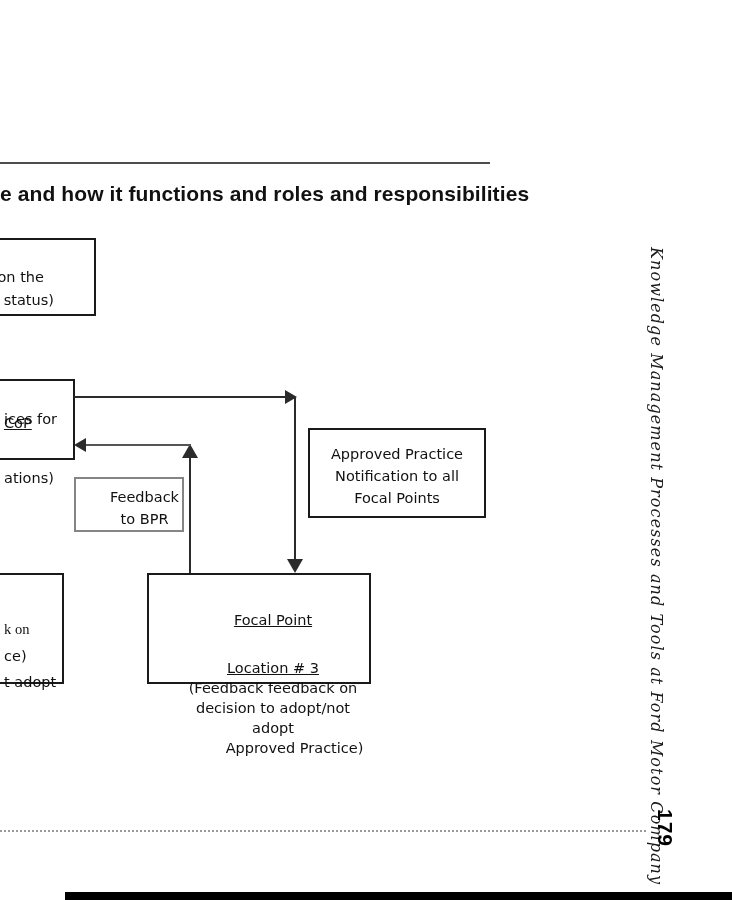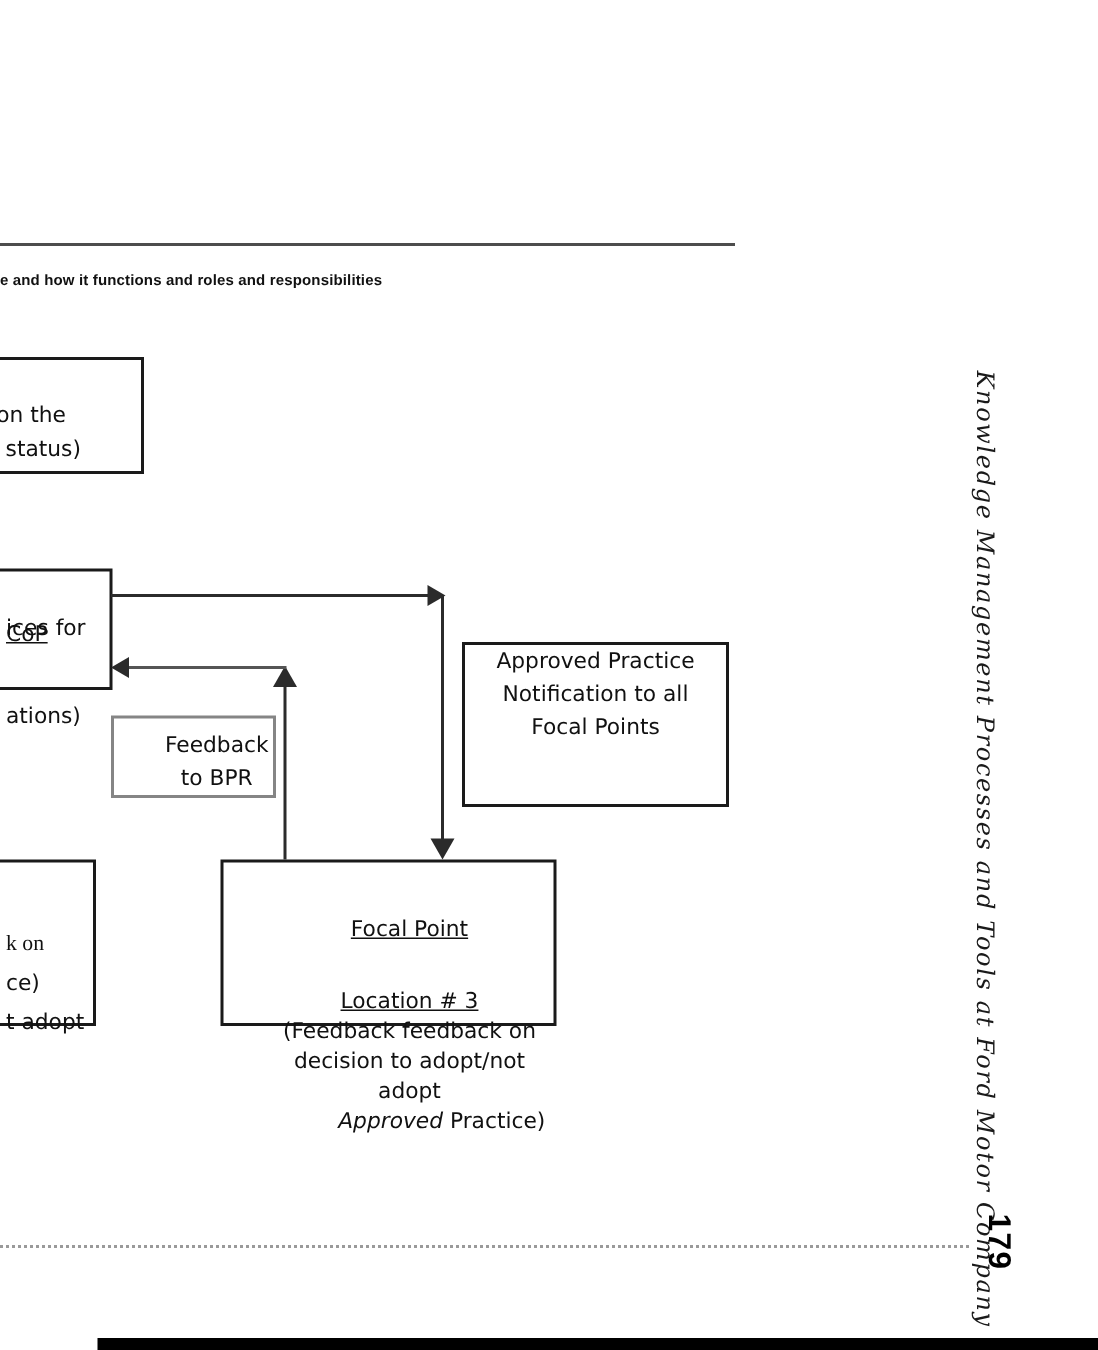--- a/index.html
+++ b/index.html
@@ -9,46 +9,46 @@
     background:#ffffff;
     overflow:hidden;
     font-family:"Liberation Sans",sans-serif;
     color:#1a1a1a;
   }
   
   .top-rule{position:absolute;left:0;top:162px;width:490px;height:2px;background:#4d4d4d;}
   .heading{
     position:absolute;left:0;top:182px;width:520px;
     font-family:"Liberation Sans",sans-serif;
-    font-weight:bold;font-size:10px;letter-spacing:0.1px;
+    font-weight:bold;font-size:21px;letter-spacing:0.1px;
     color:#111;white-space:nowrap;
   }
   
   .dbox{
     position:absolute;border:2px solid #1a1a1a;background:#fff;
     font-family:"DejaVu Sans",sans-serif;font-size:14.5px;color:#111;
     box-sizing:border-box;
   }
   .dbox .ln{display:block;}
   .u{text-decoration:underline;margin-top:28px;}
-  .it{font-style:italic;margin-left:43px;}
+  .it{margin-left:43px;}
   .frag{position:absolute;left:2px;white-space:nowrap;}
   
   .box-coordinator{left:-20px;top:238px;width:116px;height:78px;}
   
   .box-cop{left:-30px;top:379px;width:105px;height:81px;}
   
   .box-feedback{
     left:74px;top:477px;width:110px;height:55px;border-color:#858585;
     text-align:center;padding-top:7px;line-height:22px;padding-left:31px;
   }
   
   .box-approved{
-    left:308px;top:428px;width:178px;height:110px;
-    text-align:center;padding-top:0;line-height:22px;border-width:2px;
+    left:308px;top:428px;width:178px;height:90px;
+    text-align:center;padding-top:13px;line-height:22px;border-width:2px;
   }
   
   .box-focal3{
     left:147px;top:573px;width:224px;height:111px;
     text-align:center;padding-top:7px;line-height:20px;padding-left:28px;
   }
   
   .box-focal-left{left:-175px;top:573px;width:239px;height:111px;}
   
   .hline,.vline{position:absolute;background:#2b2b2b;}

